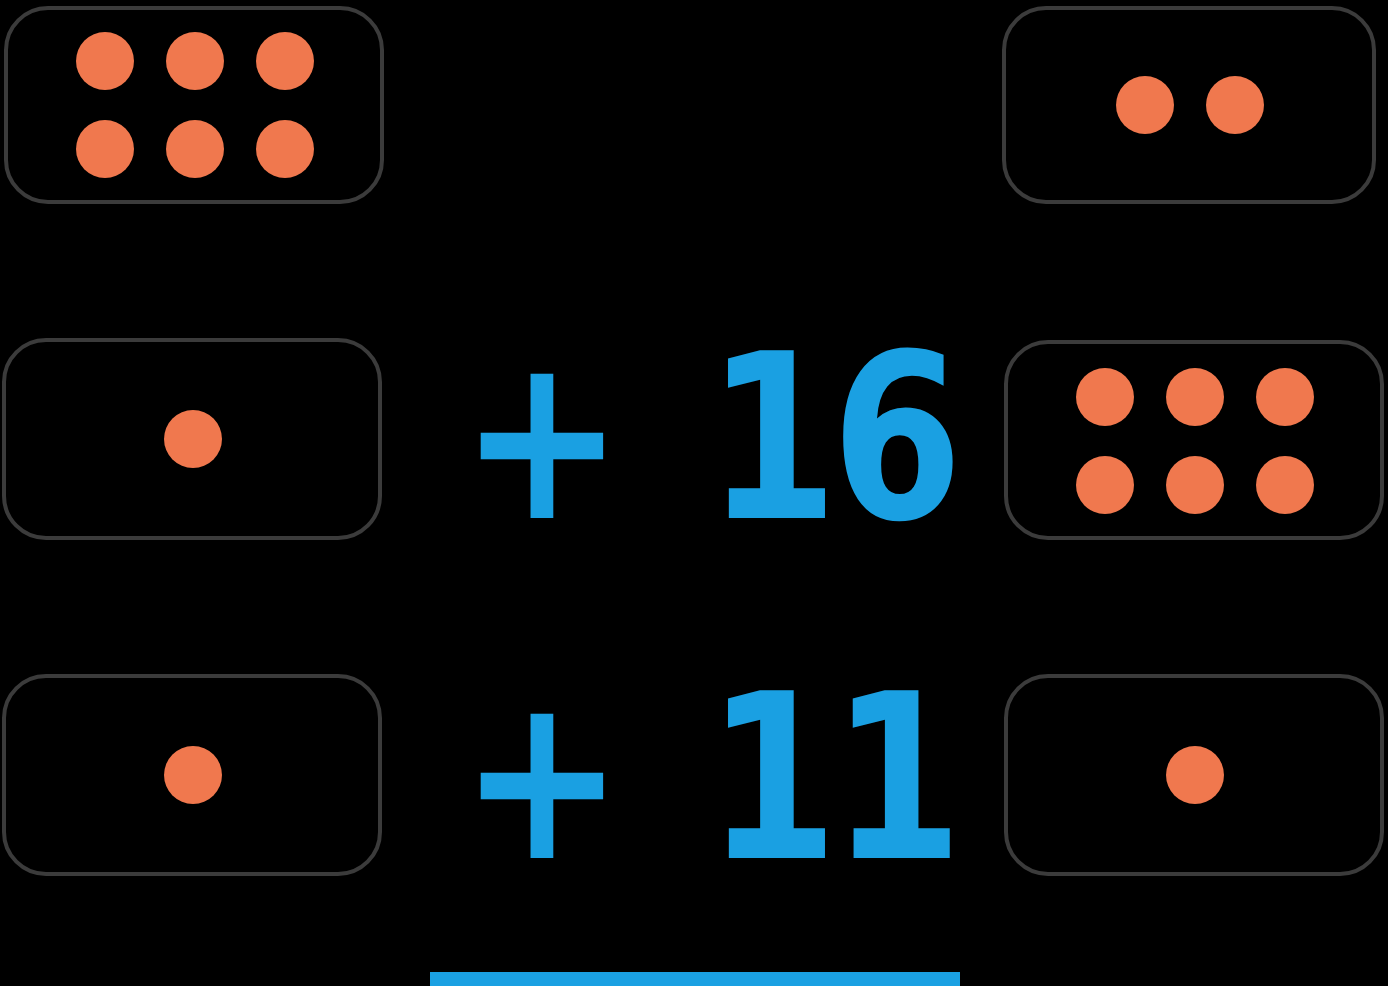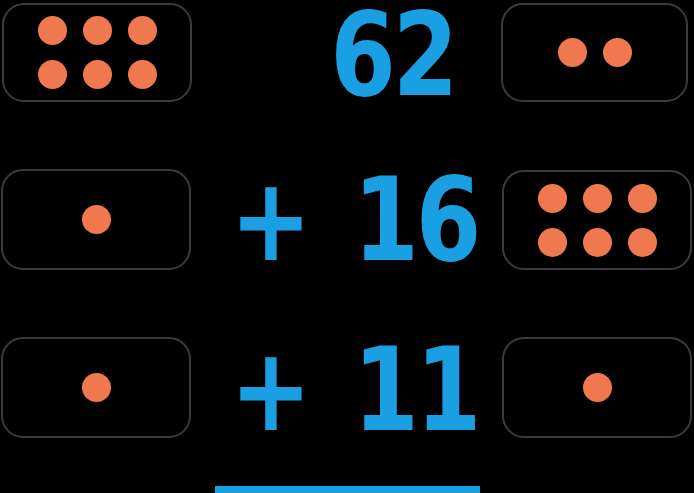--- a/index.html
+++ b/index.html
@@ -85,24 +85,20 @@
   <div class="tile p-r1l">
     <div class="dots dots-6">
         <div class="dot"></div>
         <div class="dot"></div>
         <div class="dot"></div>
         <div class="dot"></div>
         <div class="dot"></div>
         <div class="dot"></div>
       </div>
   </div>
-  <div class="expr e-r1">
-    <span class="op"></span>
-    <span class="num">62</span>
-  </div>
   <div class="tile p-r1r">
     <div class="dots dots-2">
         <div class="dot"></div>
         <div class="dot"></div>
       </div>
   </div>
 
   <div class="tile p-r2l">
     <div class="dots dots-1">
         <div class="dot"></div>

